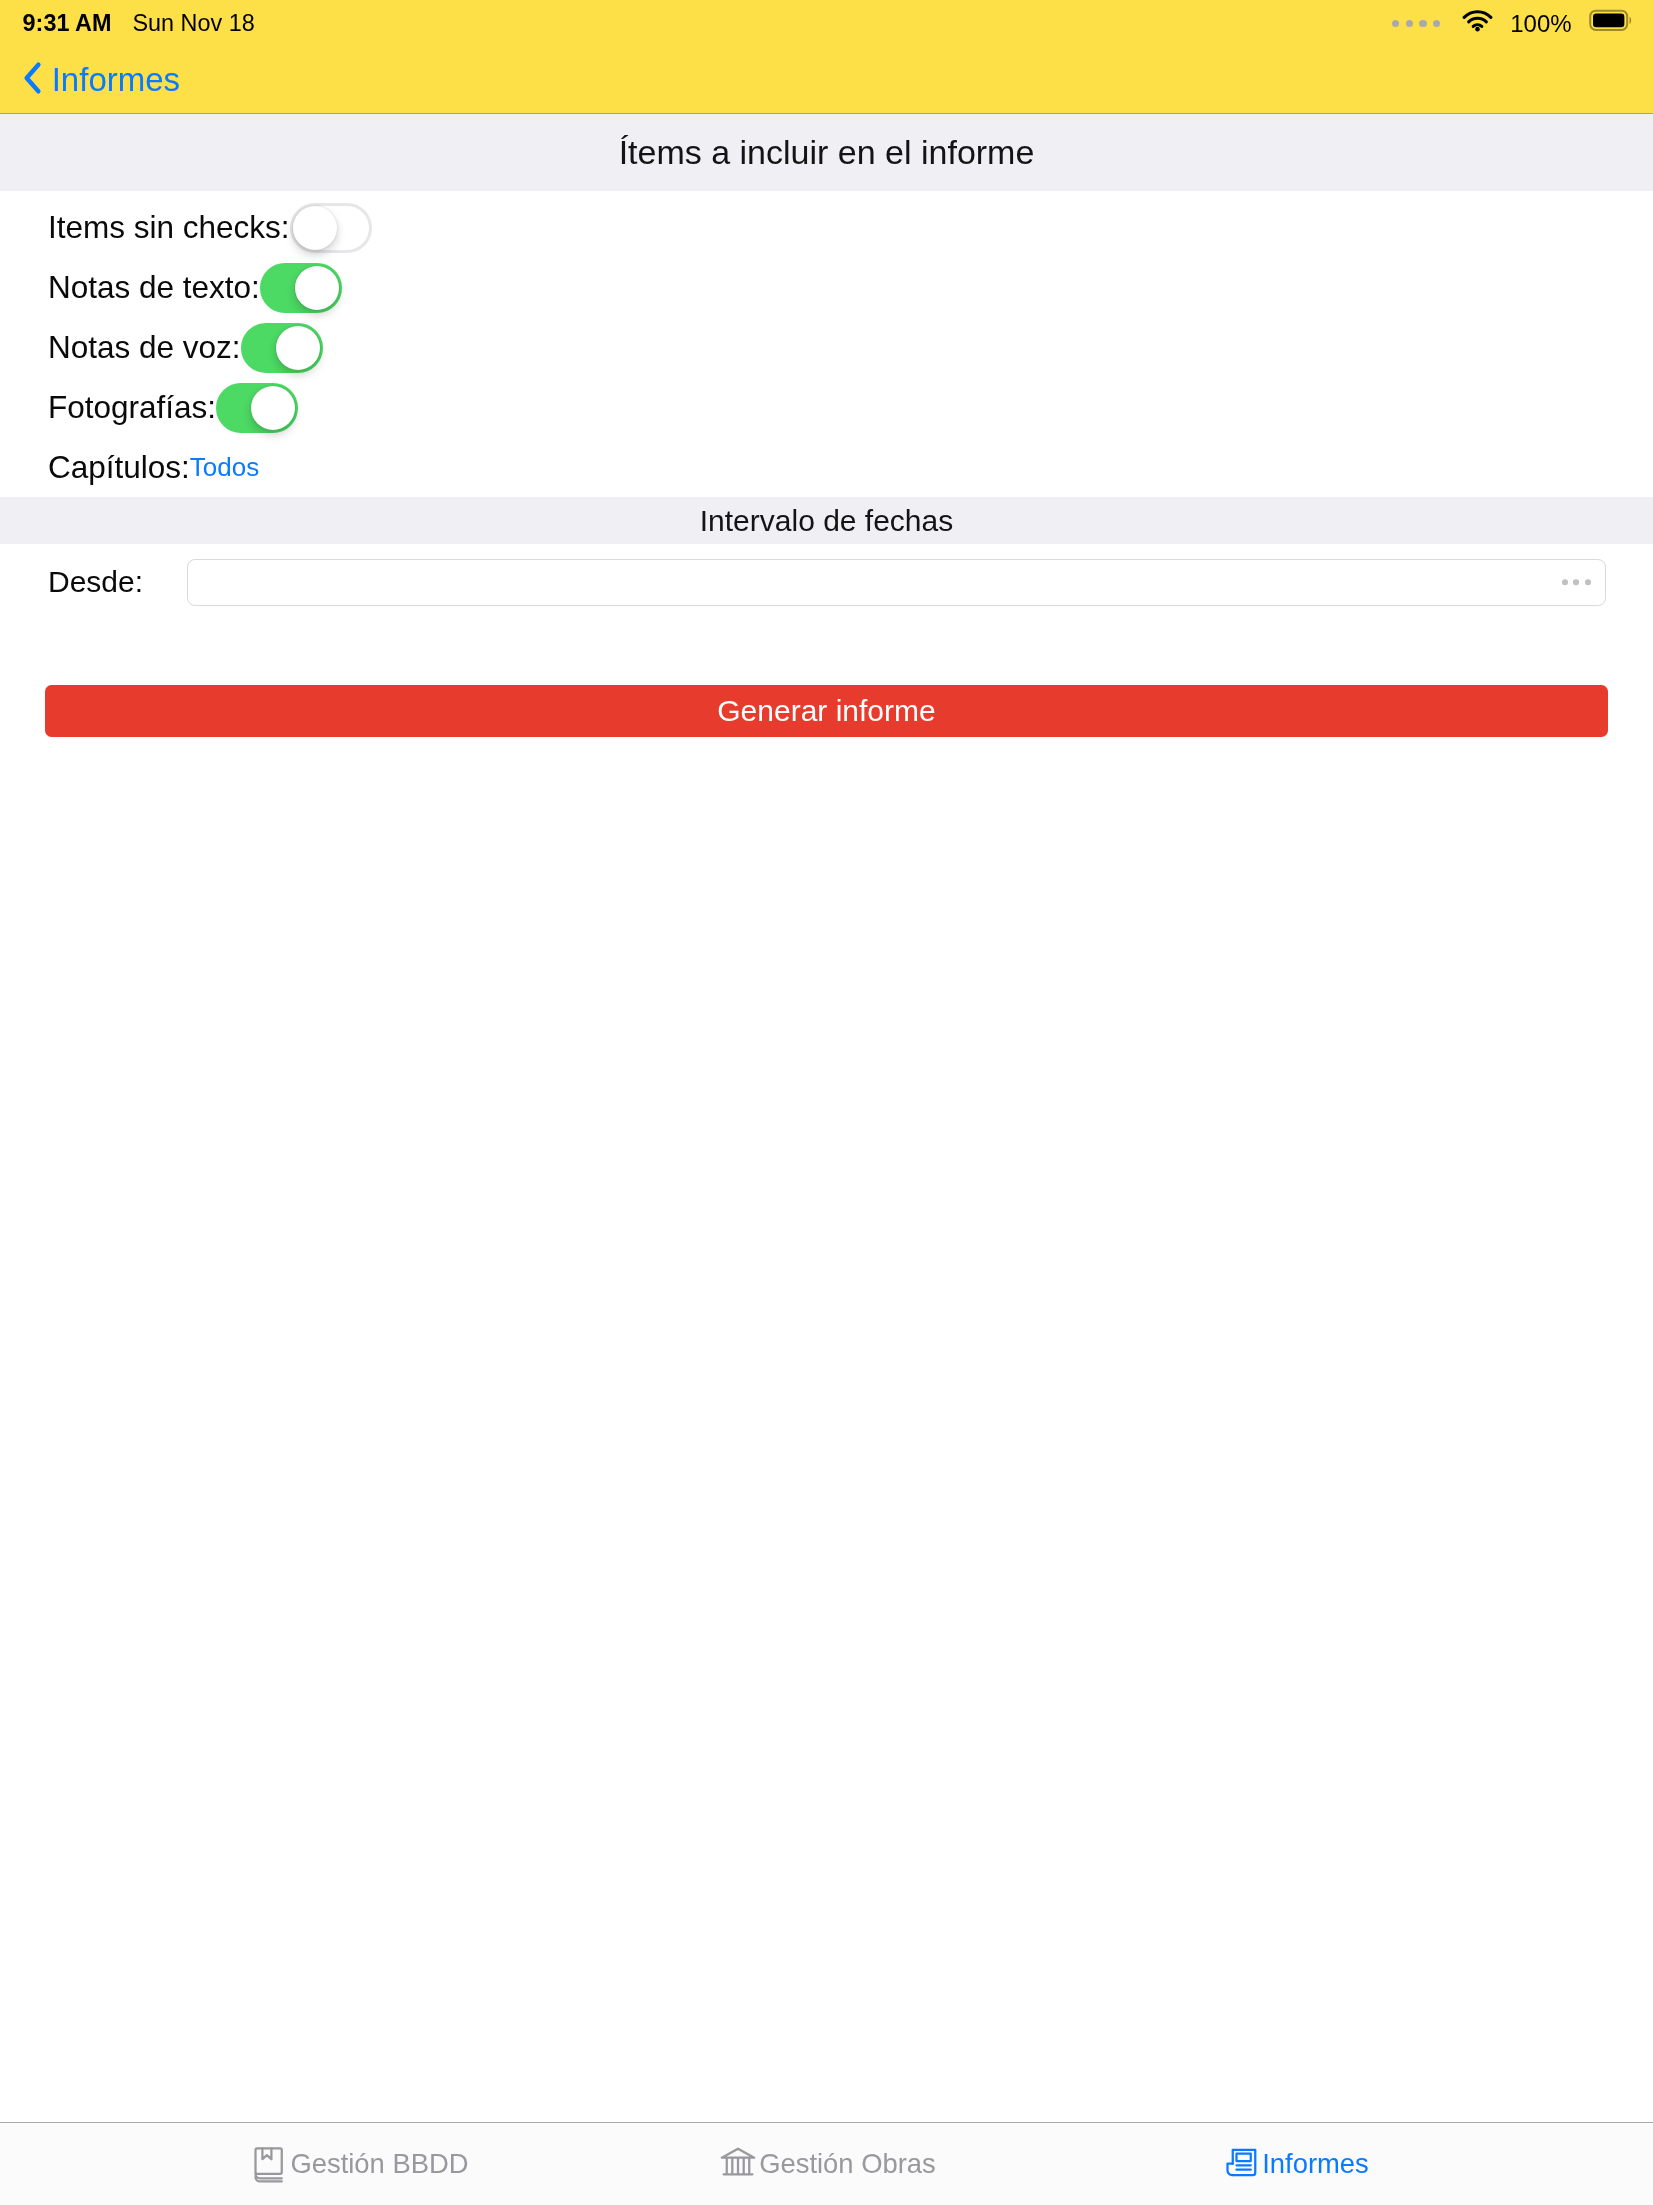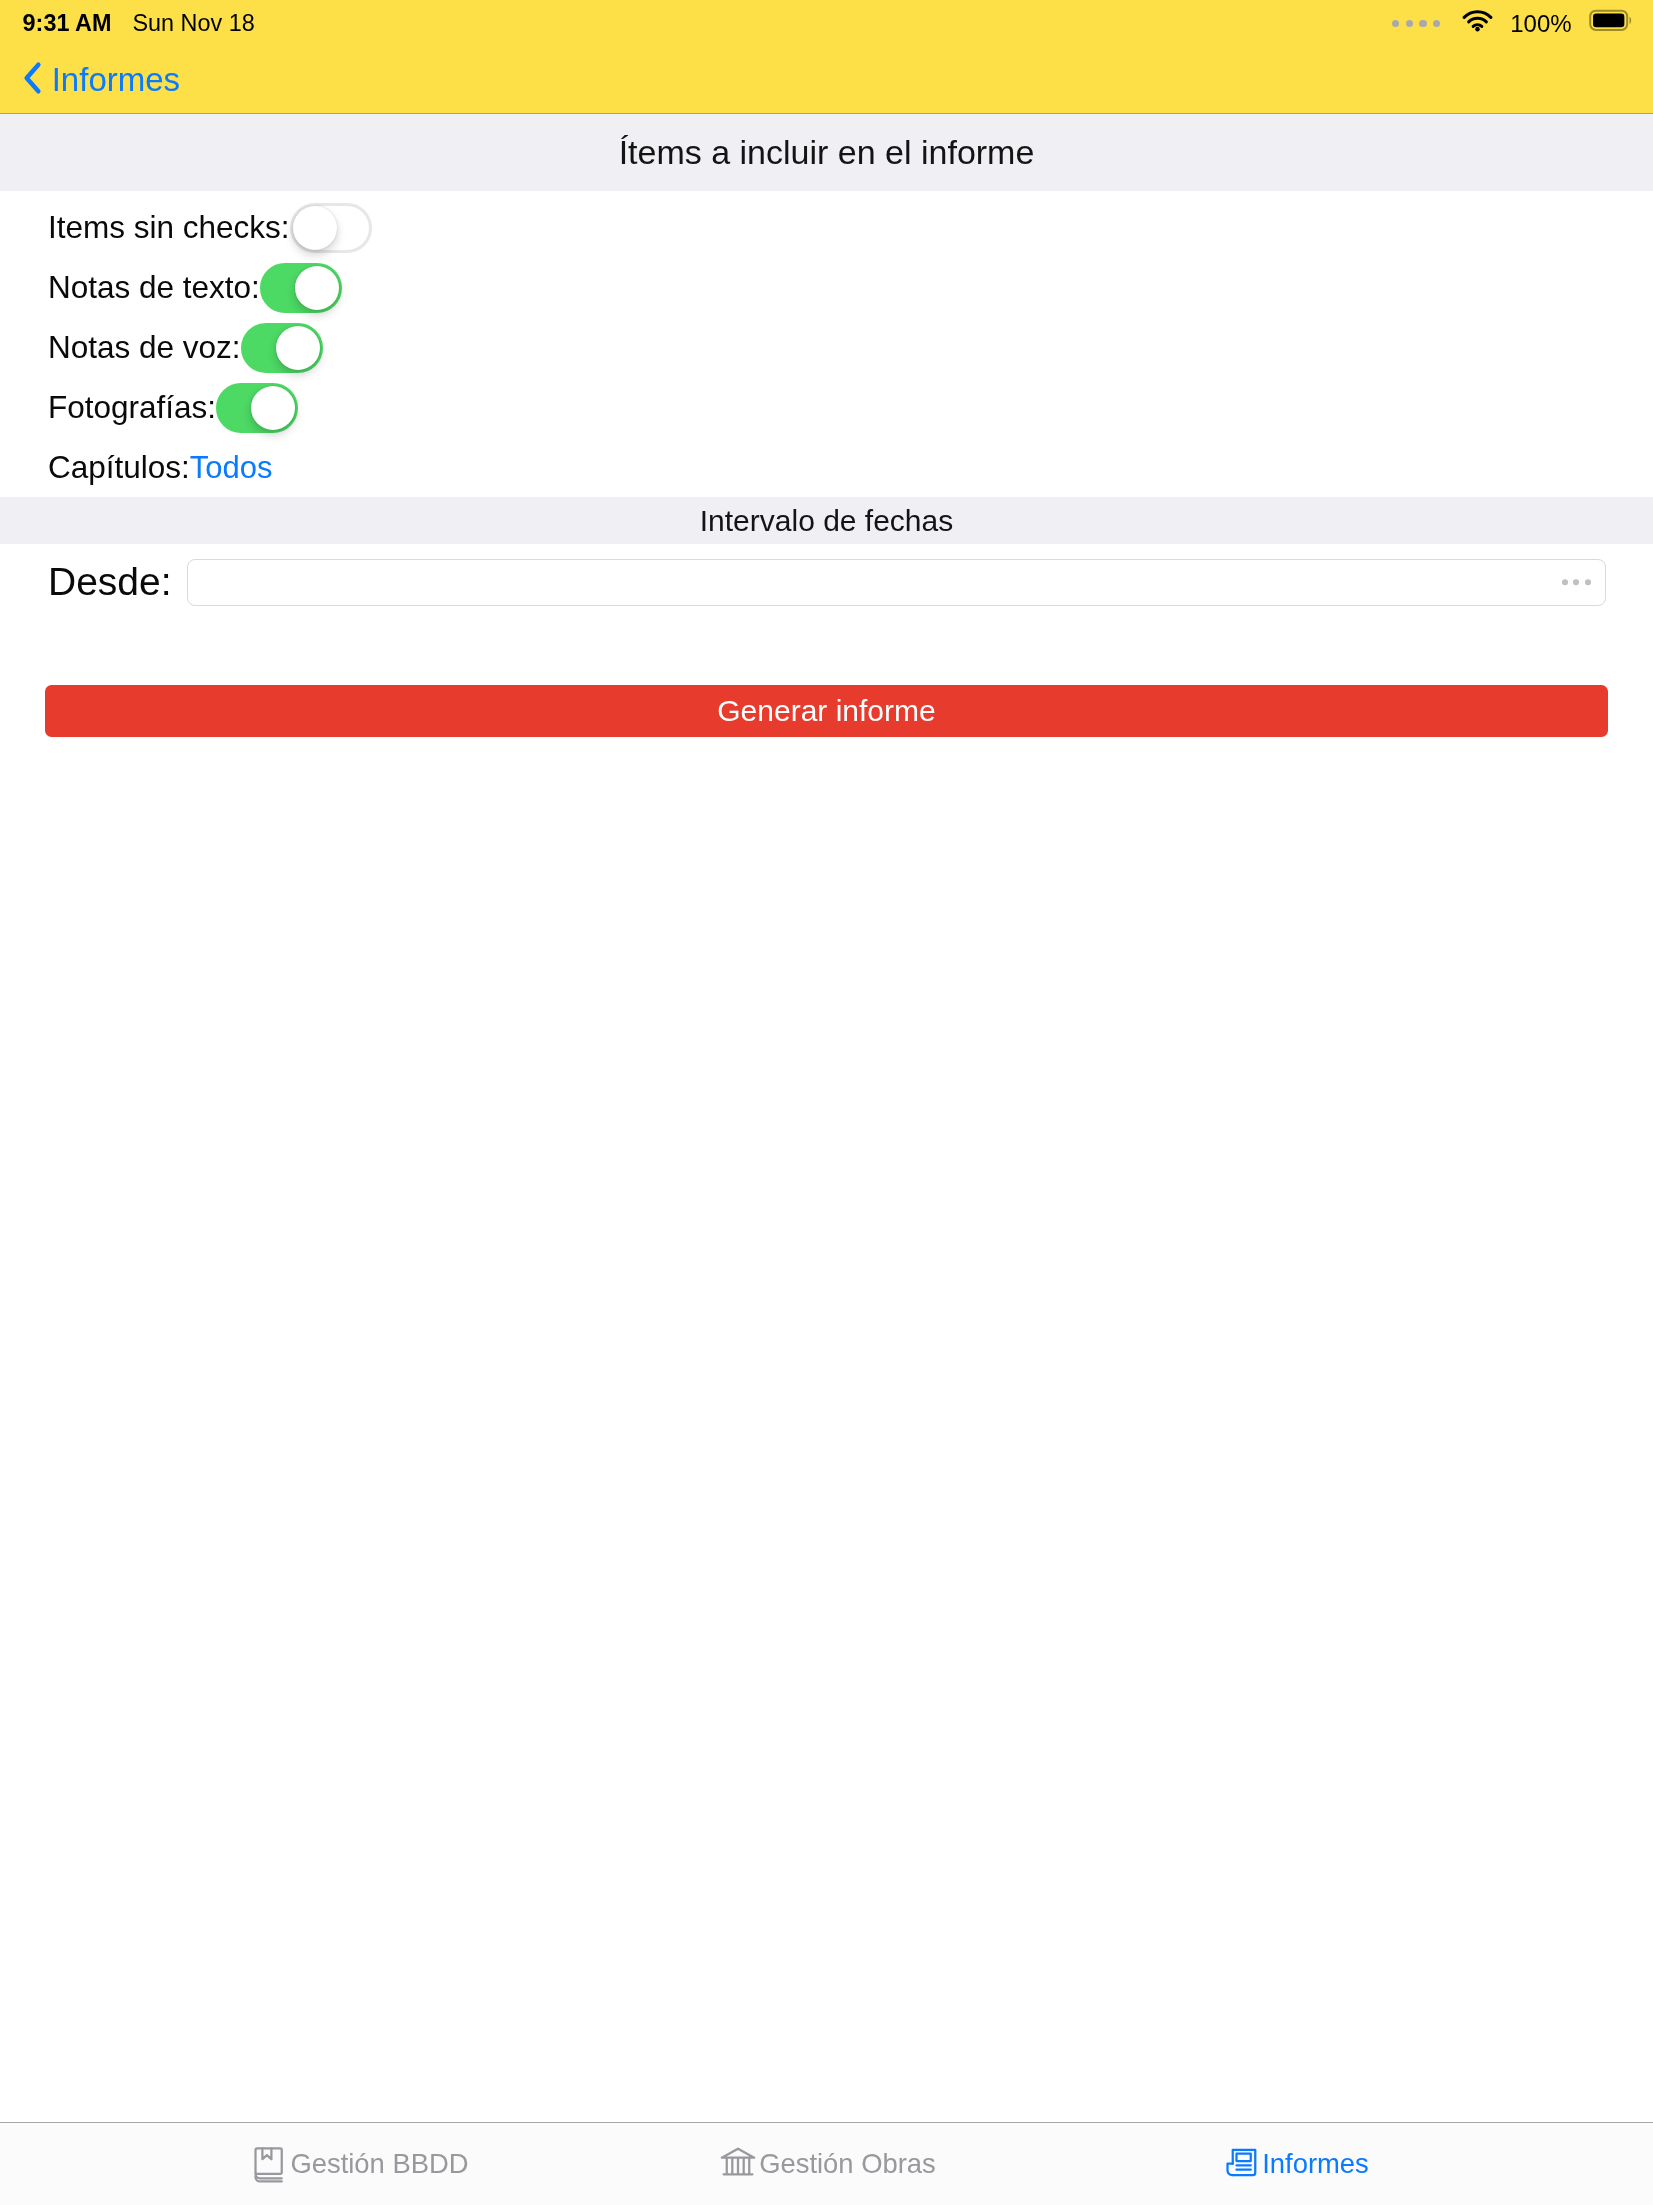--- a/index.html
+++ b/index.html
@@ -33,35 +33,35 @@
     display:flex;align-items:center;justify-content:center;color:#141414;
   }
   .band.items{top:114px;height:77px;font-size:34px;}
   .band.dates{top:497px;height:47px;font-size:30px;}
   
   .rows{position:absolute;top:191px;left:0;right:0;padding-top:6.5px;}
   .row{
     height:60px;display:flex;align-items:center;
     padding:0 39px 0 48px;font-size:31.5px;
   }
-  .row .link{color:var(--accent,#0a7aff);font-size:31px;margin-right:4.8px;cursor:pointer;}
+  .row .link{color:var(--accent,#0a7aff);font-size:26px;margin-right:4.8px;cursor:pointer;}
   .toggle{
     width:82px;height:50px;border-radius:25px;position:relative;box-sizing:border-box;
     background:#fff;border:3.2px solid #e7e7ea;cursor:pointer;flex:0 0 auto;
   }
   .toggle .knob{
     position:absolute;top:0;left:0;width:44px;height:44px;border-radius:50%;background:#fff;
     box-shadow:0 4.8px 9.7px rgba(0,0,0,.18),0 0 2.4px rgba(0,0,0,.14);
   }
   .toggle.on{background:var(--green,#4cd964);border-color:var(--green,#4cd964);}
   .toggle.on .knob{left:auto;right:0;}
   
   .dates-area{position:absolute;top:544px;left:0;right:0;}
   .date-row{display:flex;align-items:center;margin:14.5px 47px 0 48px;}
-  .date-label{width:139px;font-size:39px;flex:0 0 auto;}
+  .date-label{width:139px;font-size:30px;flex:0 0 auto;}
   .date-input-wrap{
     flex:1;height:47px;border:1.6px solid #d9d9de;border-radius:8px;background:#fff;
     position:relative;box-sizing:border-box;
   }
   .date-input-wrap input{
     width:100%;height:100%;border:none;outline:none;background:transparent;
     font-size:27.4px;padding:0 57px 0 14.5px;box-sizing:border-box;
     font-family:"Liberation Sans","DejaVu Sans",sans-serif;
   }
   .ellipsis-icon{

